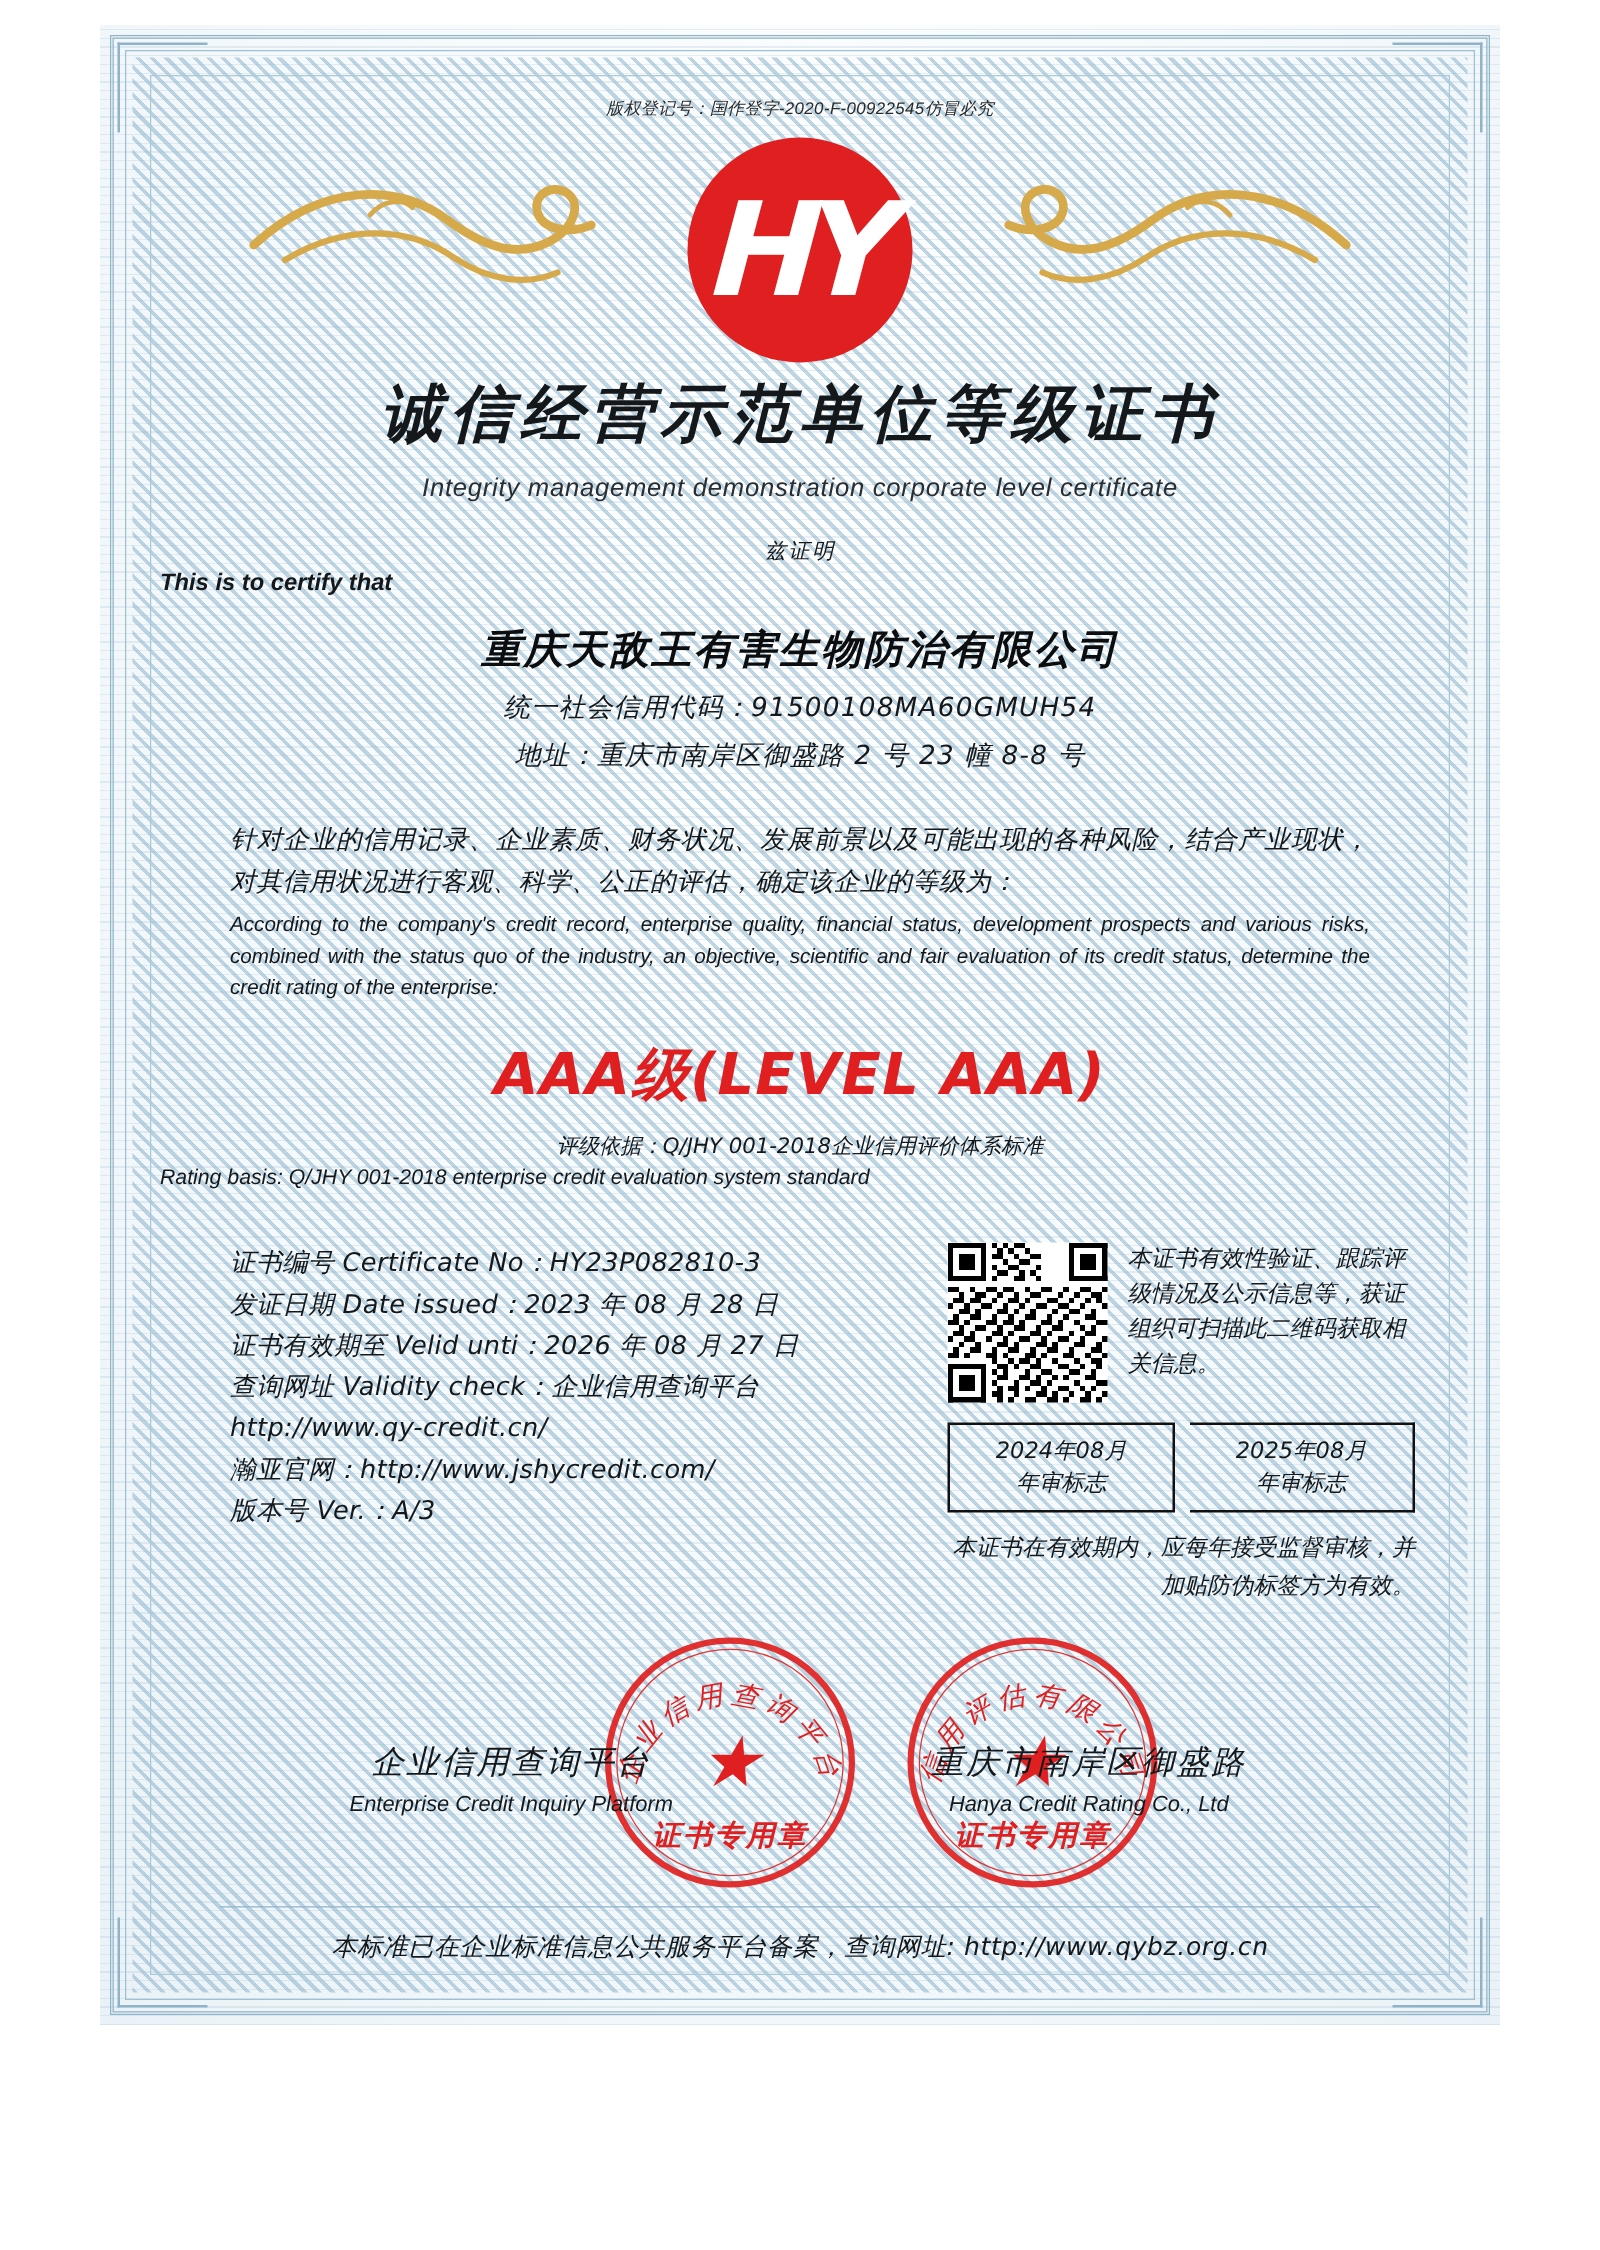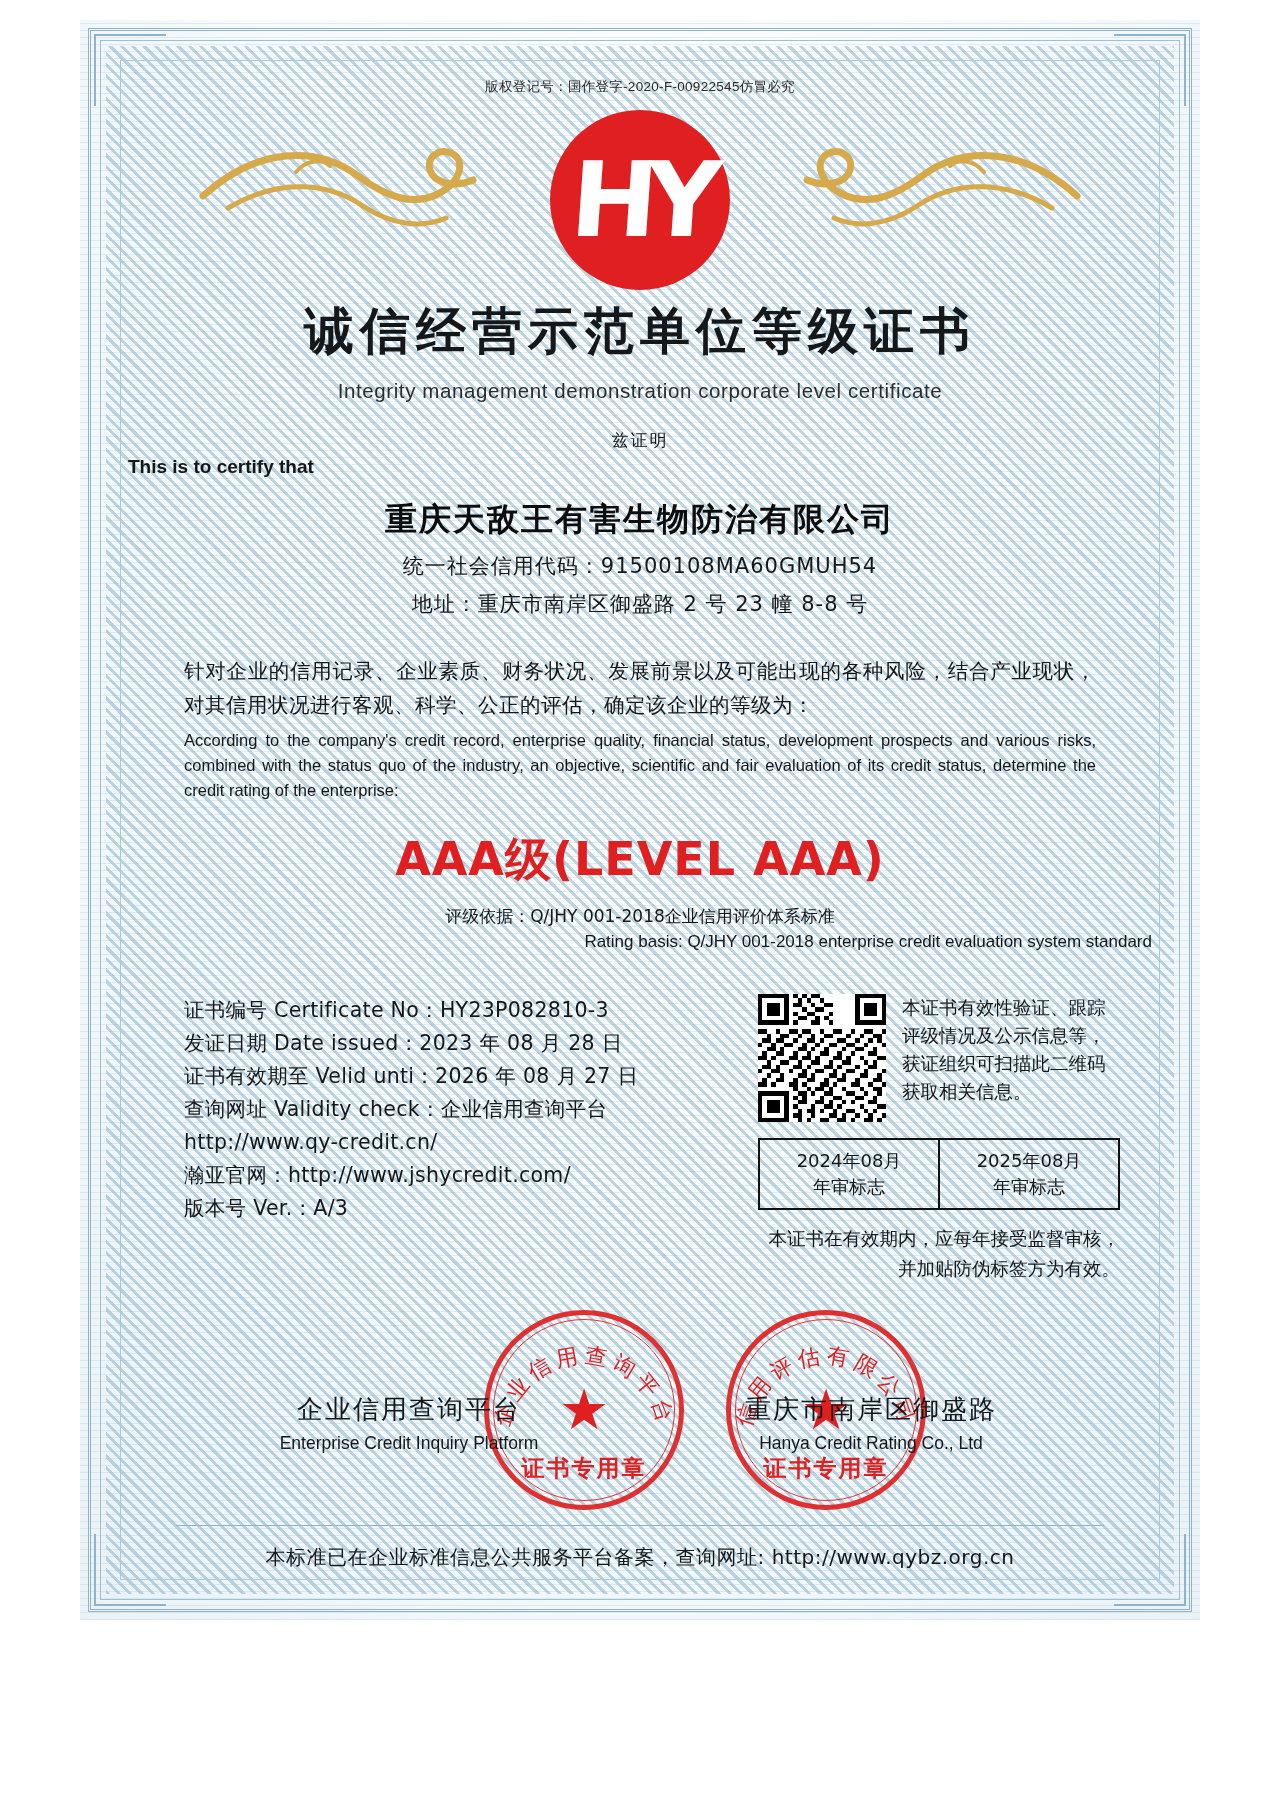--- a/index.html
+++ b/index.html
@@ -67,20 +67,21 @@
   }
   .corner.tl { top: 14px; left: 14px; border-right: none; border-bottom: none; }
   .corner.tr { top: 14px; right: 14px; border-left: none; border-bottom: none; }
   .corner.bl { bottom: 14px; left: 14px; border-right: none; border-top: none; }
   .corner.br { bottom: 14px; right: 14px; border-left: none; border-top: none; }
 
   .content {
     position: absolute;
     inset: 48px;
     overflow: hidden;
+    font-style: italic;
   }
 
   
   .copyright {
     text-align: center;
     font-size: 13.5px;
     color: #2a2a2a;
     letter-spacing: 0.3px;
     margin-top: 10px;
   }
@@ -205,21 +206,21 @@
     font-family: "DejaVu Sans", sans-serif;
   }
   .basis-cn {
     text-align: center;
     font-size: 17px;
     color: #15181b;
     margin-top: 14px;
     font-family: "DejaVu Sans", sans-serif;
   }
   .basis-en {
-    text-align: right;
+    text-align: left;
     font-size: 17px;
     color: #15181b;
     margin-top: 4px;
   }
 
   
   .details-row {
     display: flex;
     margin: 42px 56px 0 56px;
     align-items: flex-start;
@@ -254,21 +255,21 @@
   .qr-note {
     margin-left: 16px;
     font-size: 18.5px;
     line-height: 28px;
     color: #15181b;
     font-family: "DejaVu Sans", sans-serif;
   }
   .stamp-boxes {
     display: flex;
     margin-top: 16px;
-    gap: 0;
+    gap: 12px;
   }
   .stamp-box {
     border: 2px solid #111;
     width: 178px;
     height: 68px;
     display: flex;
     flex-direction: column;
     align-items: center;
     justify-content: center;
     font-size: 18px;

